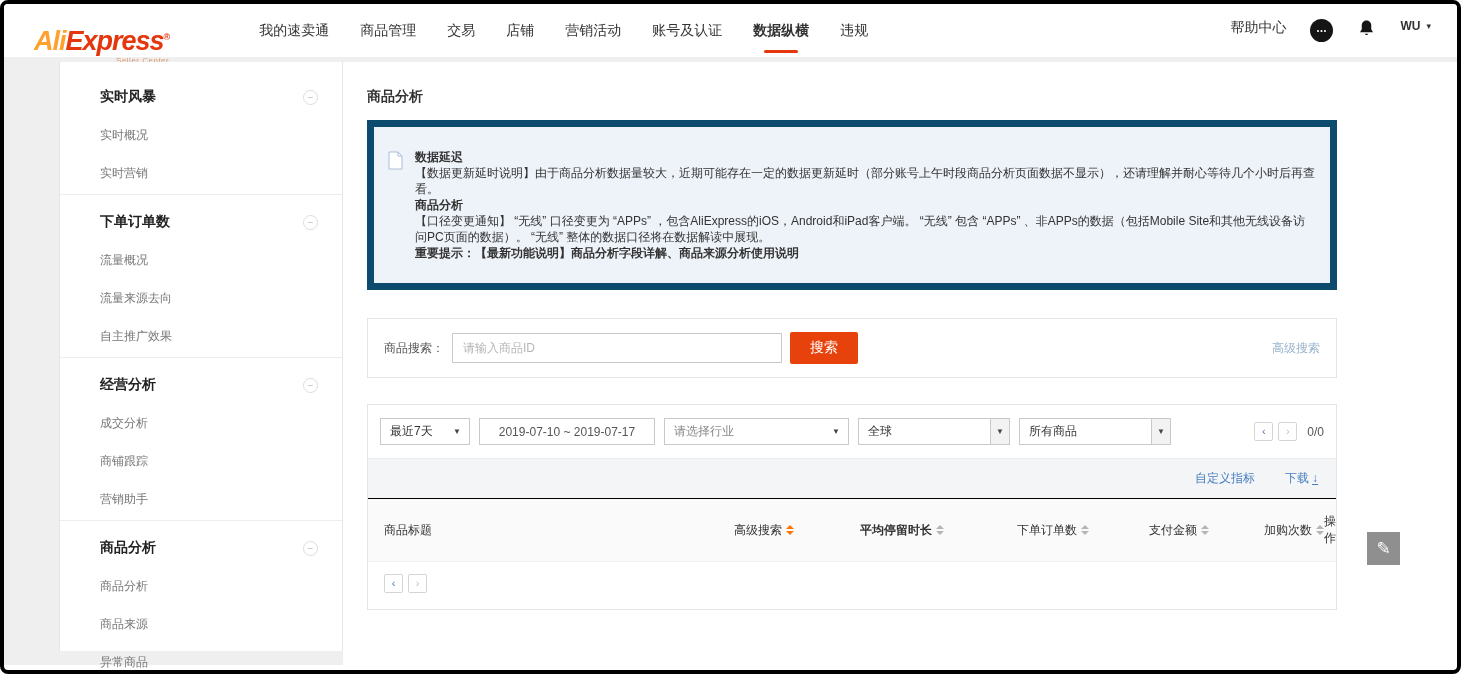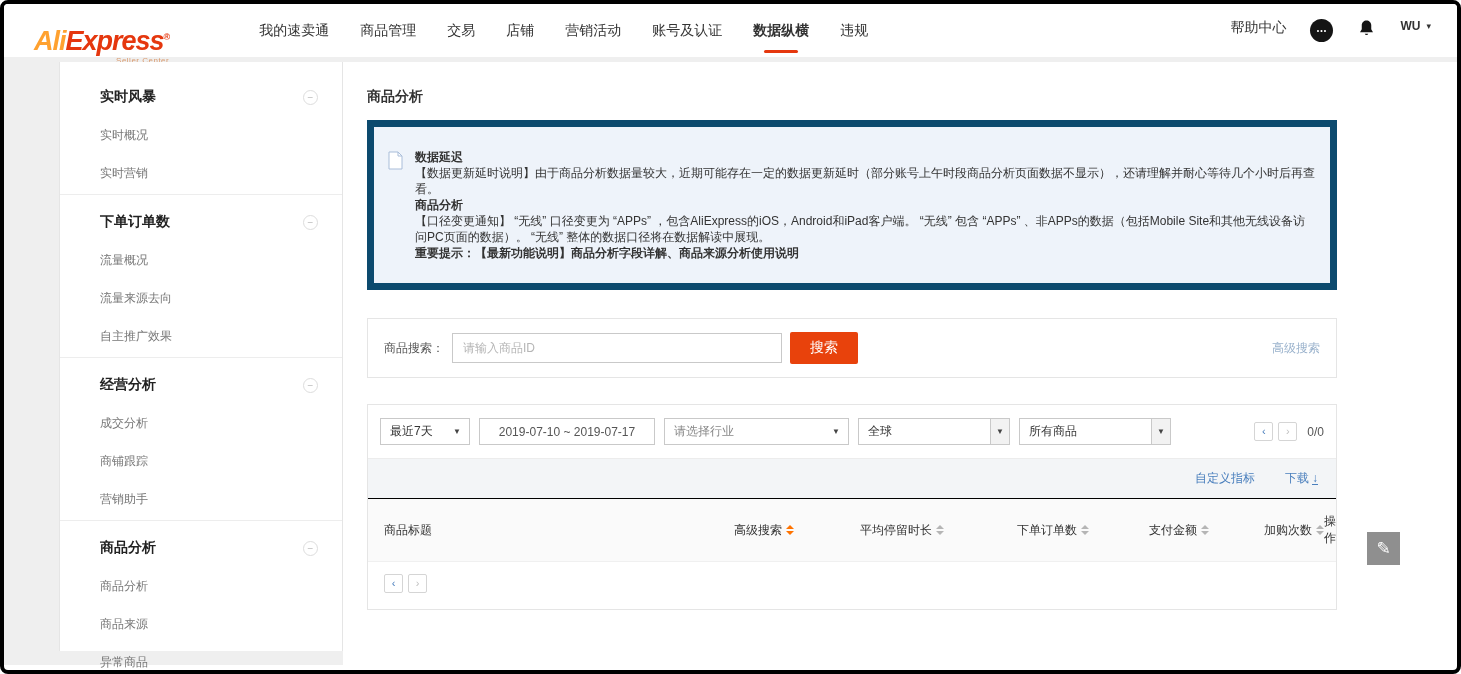--- a/index.html
+++ b/index.html
@@ -95,21 +95,21 @@
   .links-band { background:#f3f5f7; padding:11px 18px; display:flex; justify-content:flex-end;
                 gap:30px; border-top:1px solid #ececec; }
   .band-link { font-size:12px; color:#4a7fbd; cursor:pointer; display:flex; align-items:center; gap:3px; }
   .dl-glyph { font-size:12px; border-bottom:1px solid #4a7fbd; line-height:11px; }
 
   .thead { display:flex; align-items:center; padding:14px 16px; background:#fafafa;
            border-top:1px solid #000000; border-bottom:1px solid #f0f0f0; }
   .col { font-size:12px; color:#333; display:flex; align-items:center; justify-content:flex-end; }
   .col:nth-child(1) { flex:0 0 235px; justify-content:flex-start; }
   .col:nth-child(2) { flex:0 0 175px; }
-  .col:nth-child(3) { flex:0 0 150px; }
+  .col:nth-child(3) { flex:0 0 150px;font-weight:bold; }
   .col:nth-child(4) { flex:0 0 145px; }
   .col:nth-child(5) { flex:0 0 120px; }
   .col:nth-child(6) { flex:0 0 115px; }
   .col:nth-child(7) { flex:1; }
   .sort { display:inline-flex; flex-direction:column; margin-left:4px; gap:2px; cursor:pointer; }
   .sort i { width:0; height:0; border-left:4px solid transparent; border-right:4px solid transparent; }
   .sort .up { border-bottom:4px solid #b5b5b5; }
   .sort .dn { border-top:4px solid #b5b5b5; }
   .col.hl .sort .up { border-bottom-color:#ff7300; }
   .col.hl .sort .dn { border-top-color:#ff7300; }

